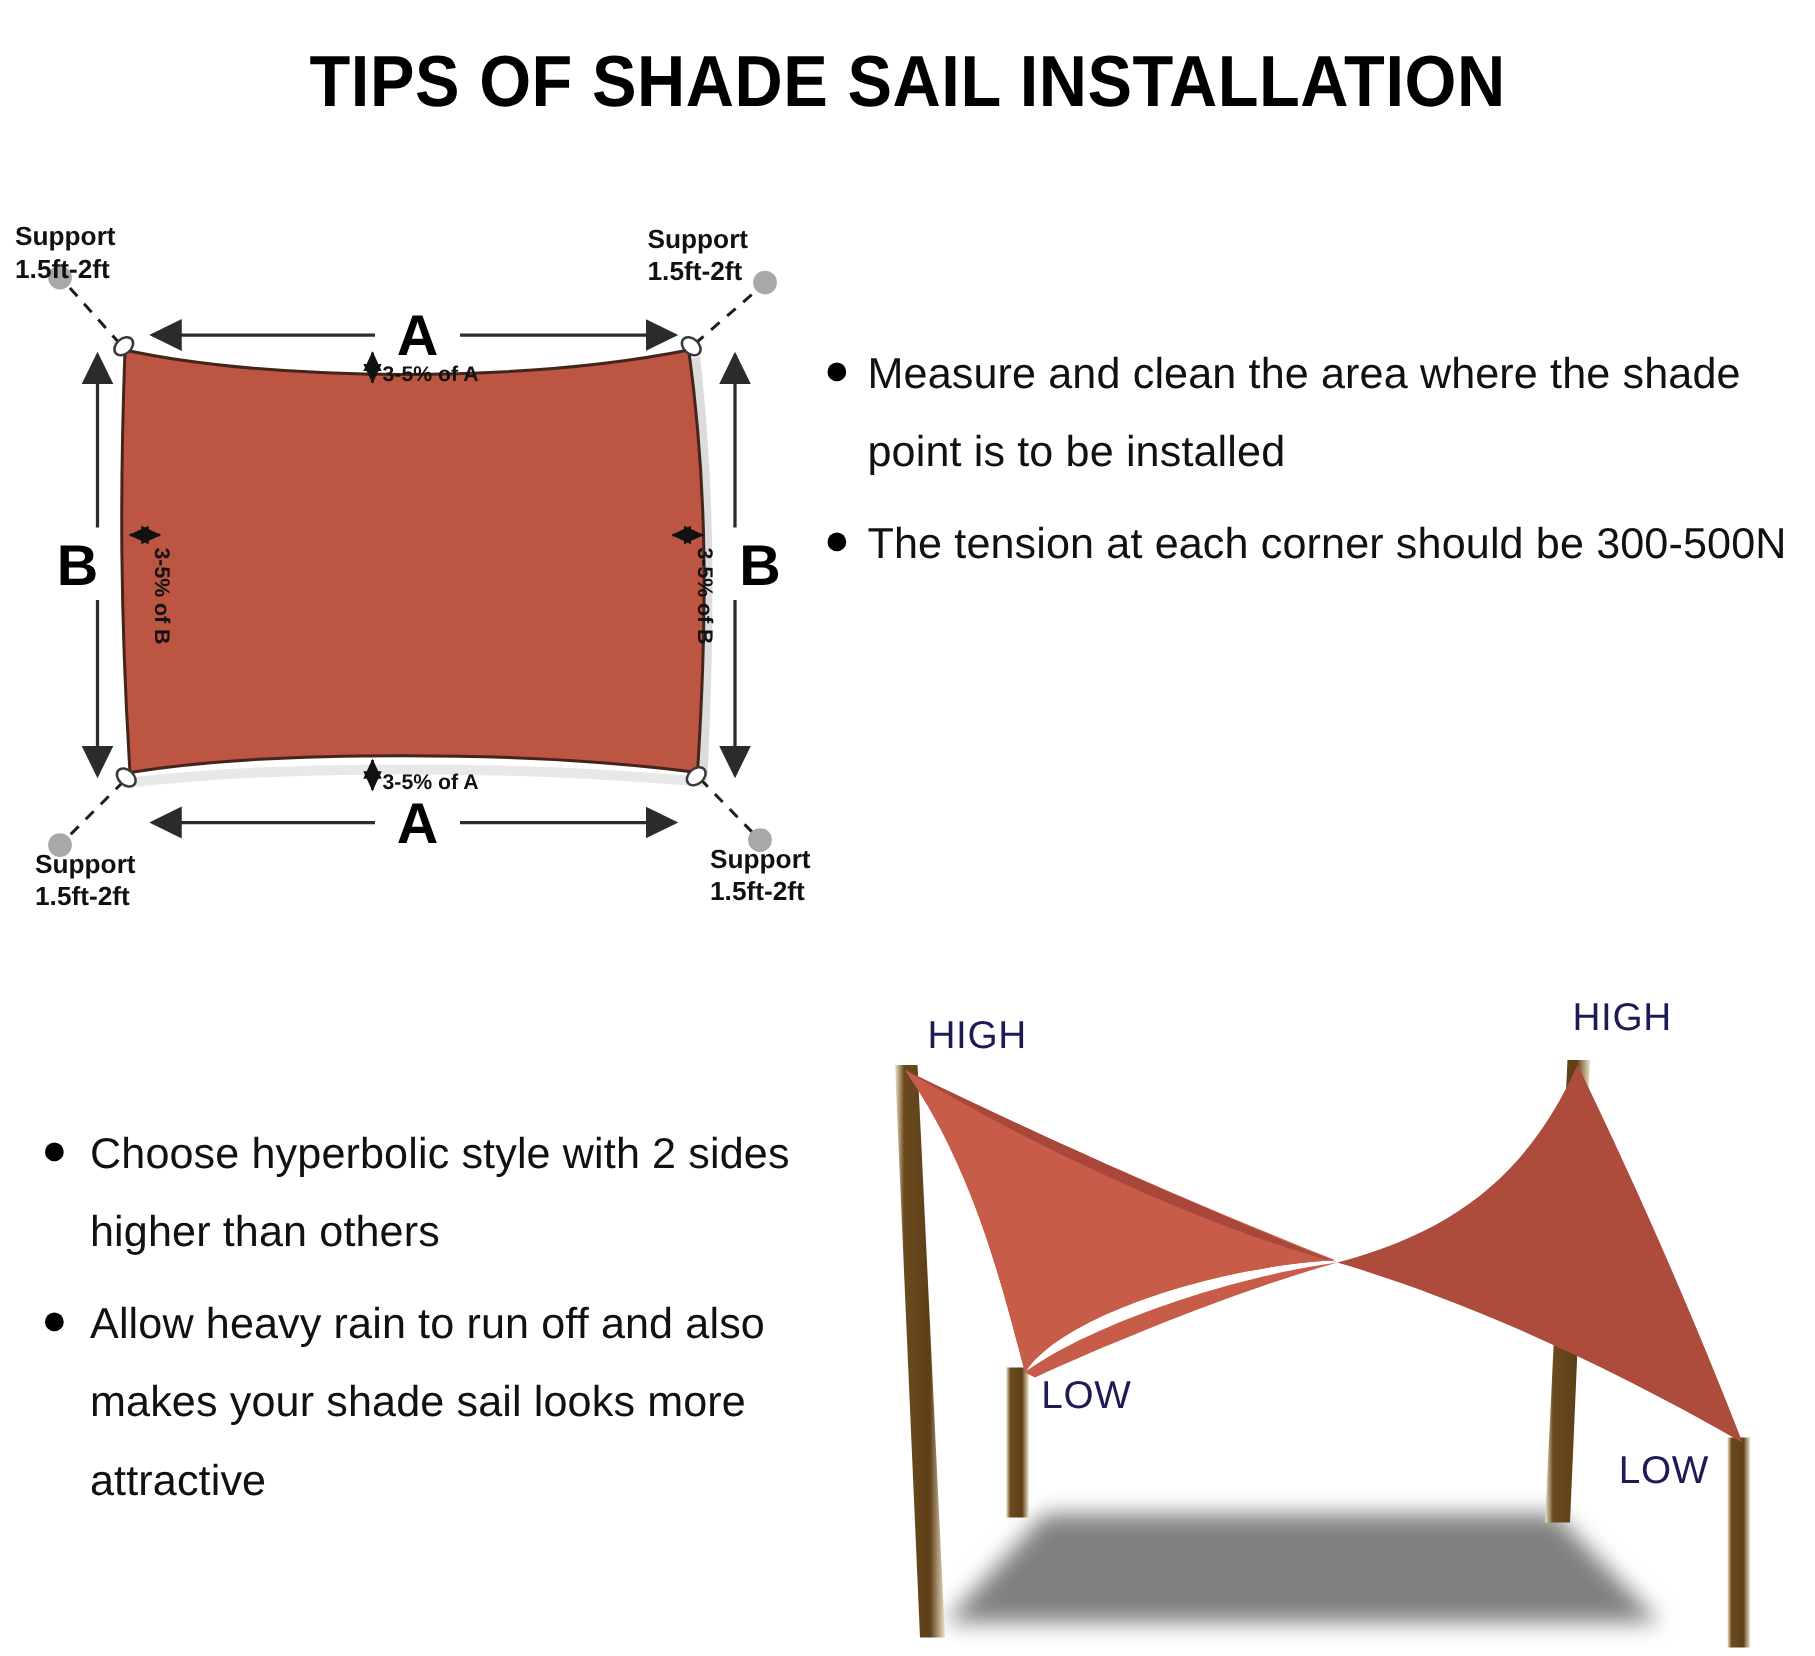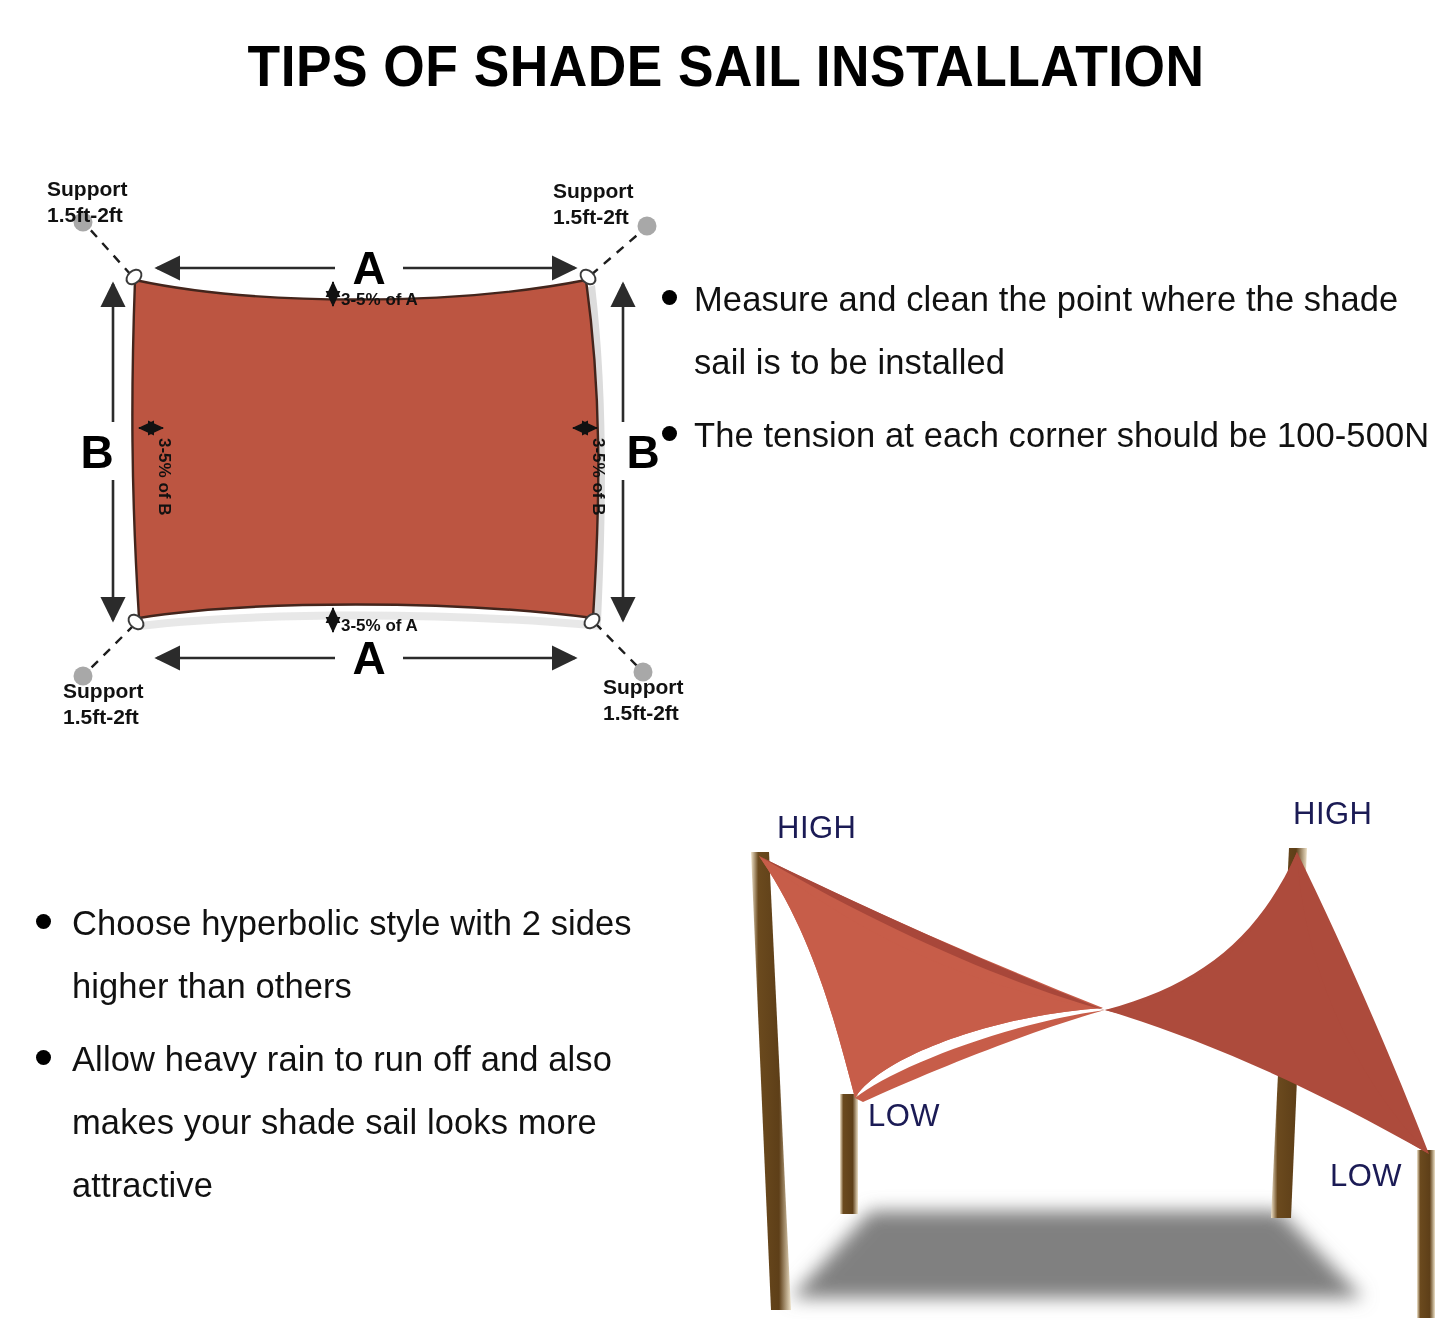--- a/index.html
+++ b/index.html
@@ -36,21 +36,20 @@
     letter-spacing: 0.5px;
     transform: scaleX(0.92);
     transform-origin: center center;
     white-space: nowrap;
     color: #000;
   }
 
   
   .section {
     position: absolute;
-    padding-left: 35px;
   }
 
   
   .bullet-list {
     list-style: none;
     margin: 0;
     padding: 0;
   }
   .bullet-item {
     position: relative;
@@ -228,25 +227,25 @@
     <g>
       <line x1="538" y1="268" x2="562" y2="268" stroke="#111" stroke-width="2" marker-start="url(#ah-start-sm)" marker-end="url(#ah-end-sm)"></line>
       <text class="lbl lbl-pct" x="558" y="278" transform="rotate(90 558 278)">3-5% of B</text>
     </g>
   </svg>
 </div>
 
 <ul class="bullet-list section" id="tips-right">
   <li class="bullet-item">
     <span class="dot"></span>
-    <span class="bullet-text">Measure and clean the point where the shade sail is to be installed</span>
+    <span class="bullet-text">Measure and clean the area where the shade point is to be installed</span>
   </li>
   <li class="bullet-item">
     <span class="dot"></span>
-    <span class="bullet-text">The tension at each corner should be 100-500N</span>
+    <span class="bullet-text">The tension at each corner should be 300-500N</span>
   </li>
 </ul>
 
 <ul class="bullet-list section" id="tips-left">
   <li class="bullet-item">
     <span class="dot"></span>
     <span class="bullet-text">Choose hyperbolic style with 2 sides higher than others</span>
   </li>
   <li class="bullet-item">
     <span class="dot"></span>

